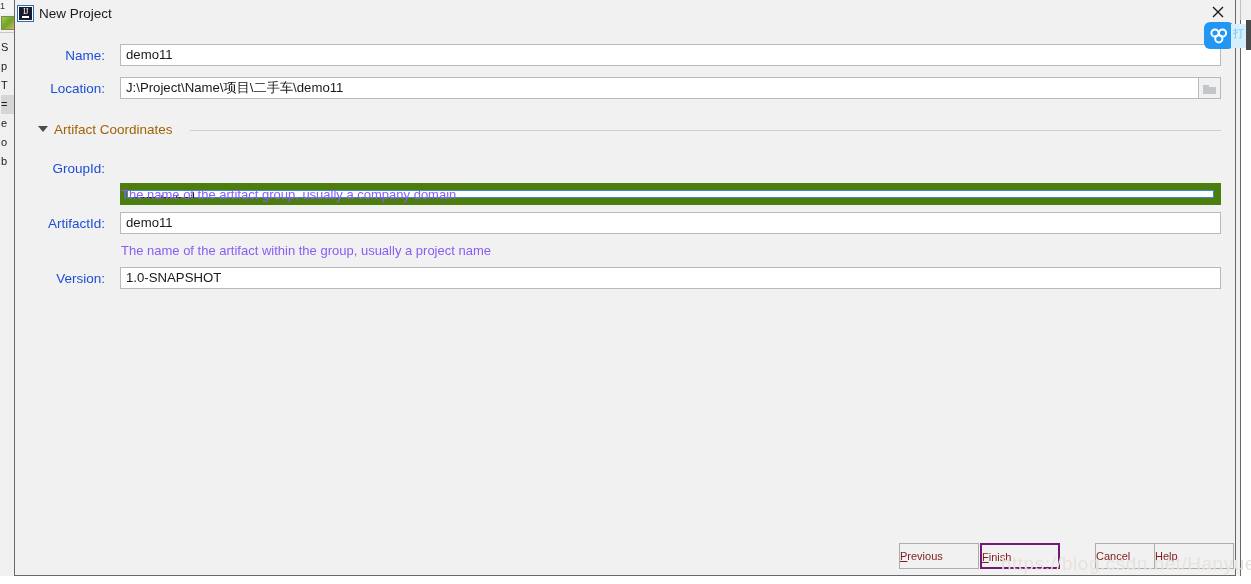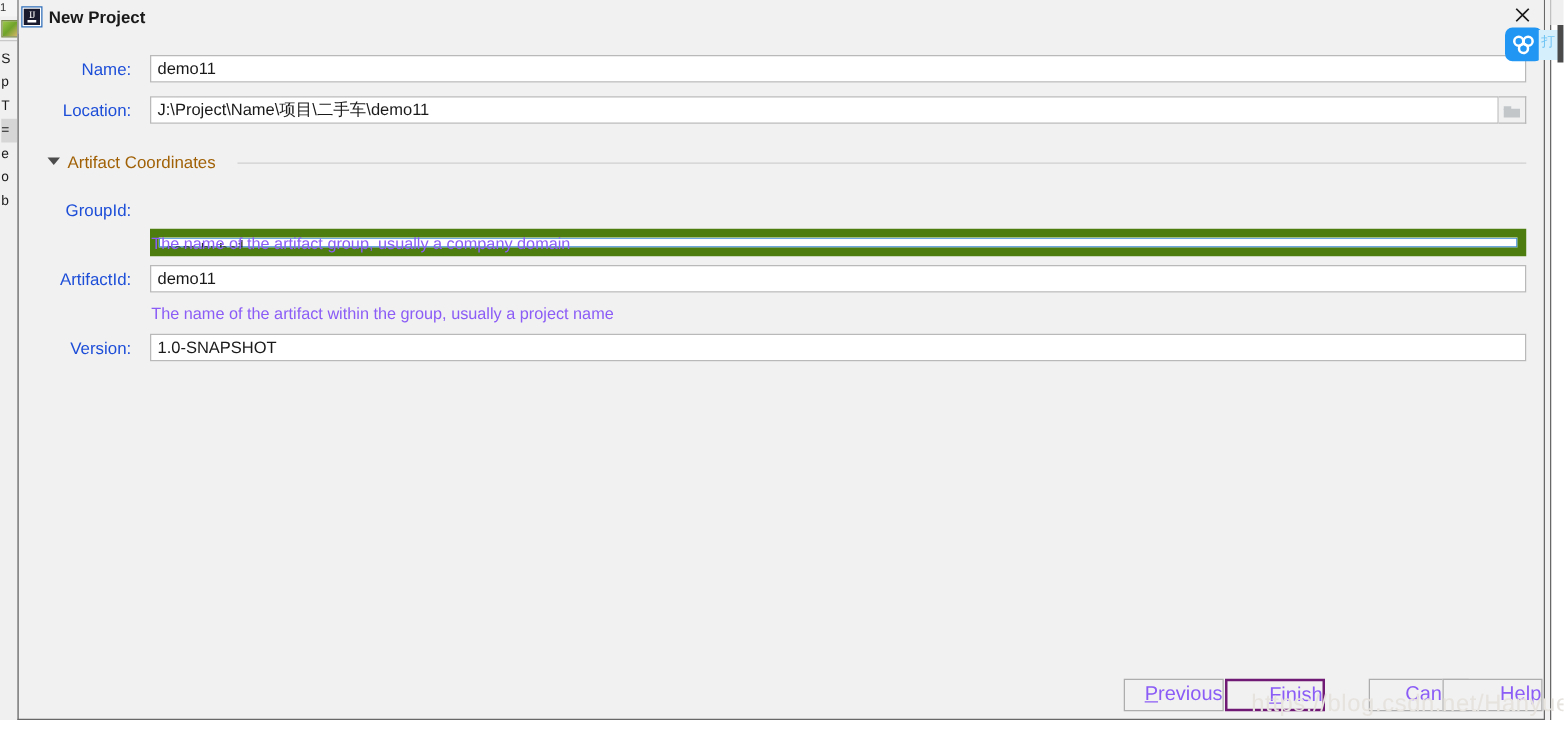--- a/index.html
+++ b/index.html
@@ -125,21 +125,20 @@
     position: absolute;
     left: 3px; right: 3px; bottom: 2px; height: 2px;
     background: #ffffff;
   }
   .title-text {
     position: absolute;
     left: 24px; top: 4px;
     font-size: 13.5px;
     color: #1a1a1a;
     line-height: 19px;
-    font-weight: bold;
   }
   .close-btn {
     position: absolute;
     right: 2px; top: 0px;
     width: 30px; height: 24px;
     cursor: default;
   }
   .close-btn svg { position: absolute; left: 9px; top: 6px; }
 
   
@@ -226,23 +225,23 @@
     line-height: 16px;
   }
 
   
   .btn {
     position: absolute;
     height: 26px;
     background: #f1f1f1;
     border: 1px solid #adadad;
     box-sizing: border-box;
-    font-size: 16px;
-    color: #8b5cf6;
-    text-align: right;
+    font-size: 11px;
+    color: #7f1d1d;
+    text-align: left;
     line-height: 24px;
     cursor: default;
   }
   .btn.primary {
     border: 2px solid #701a75;
   }
   .btn u { text-decoration: underline; }
 
   
   .bd-badge {

